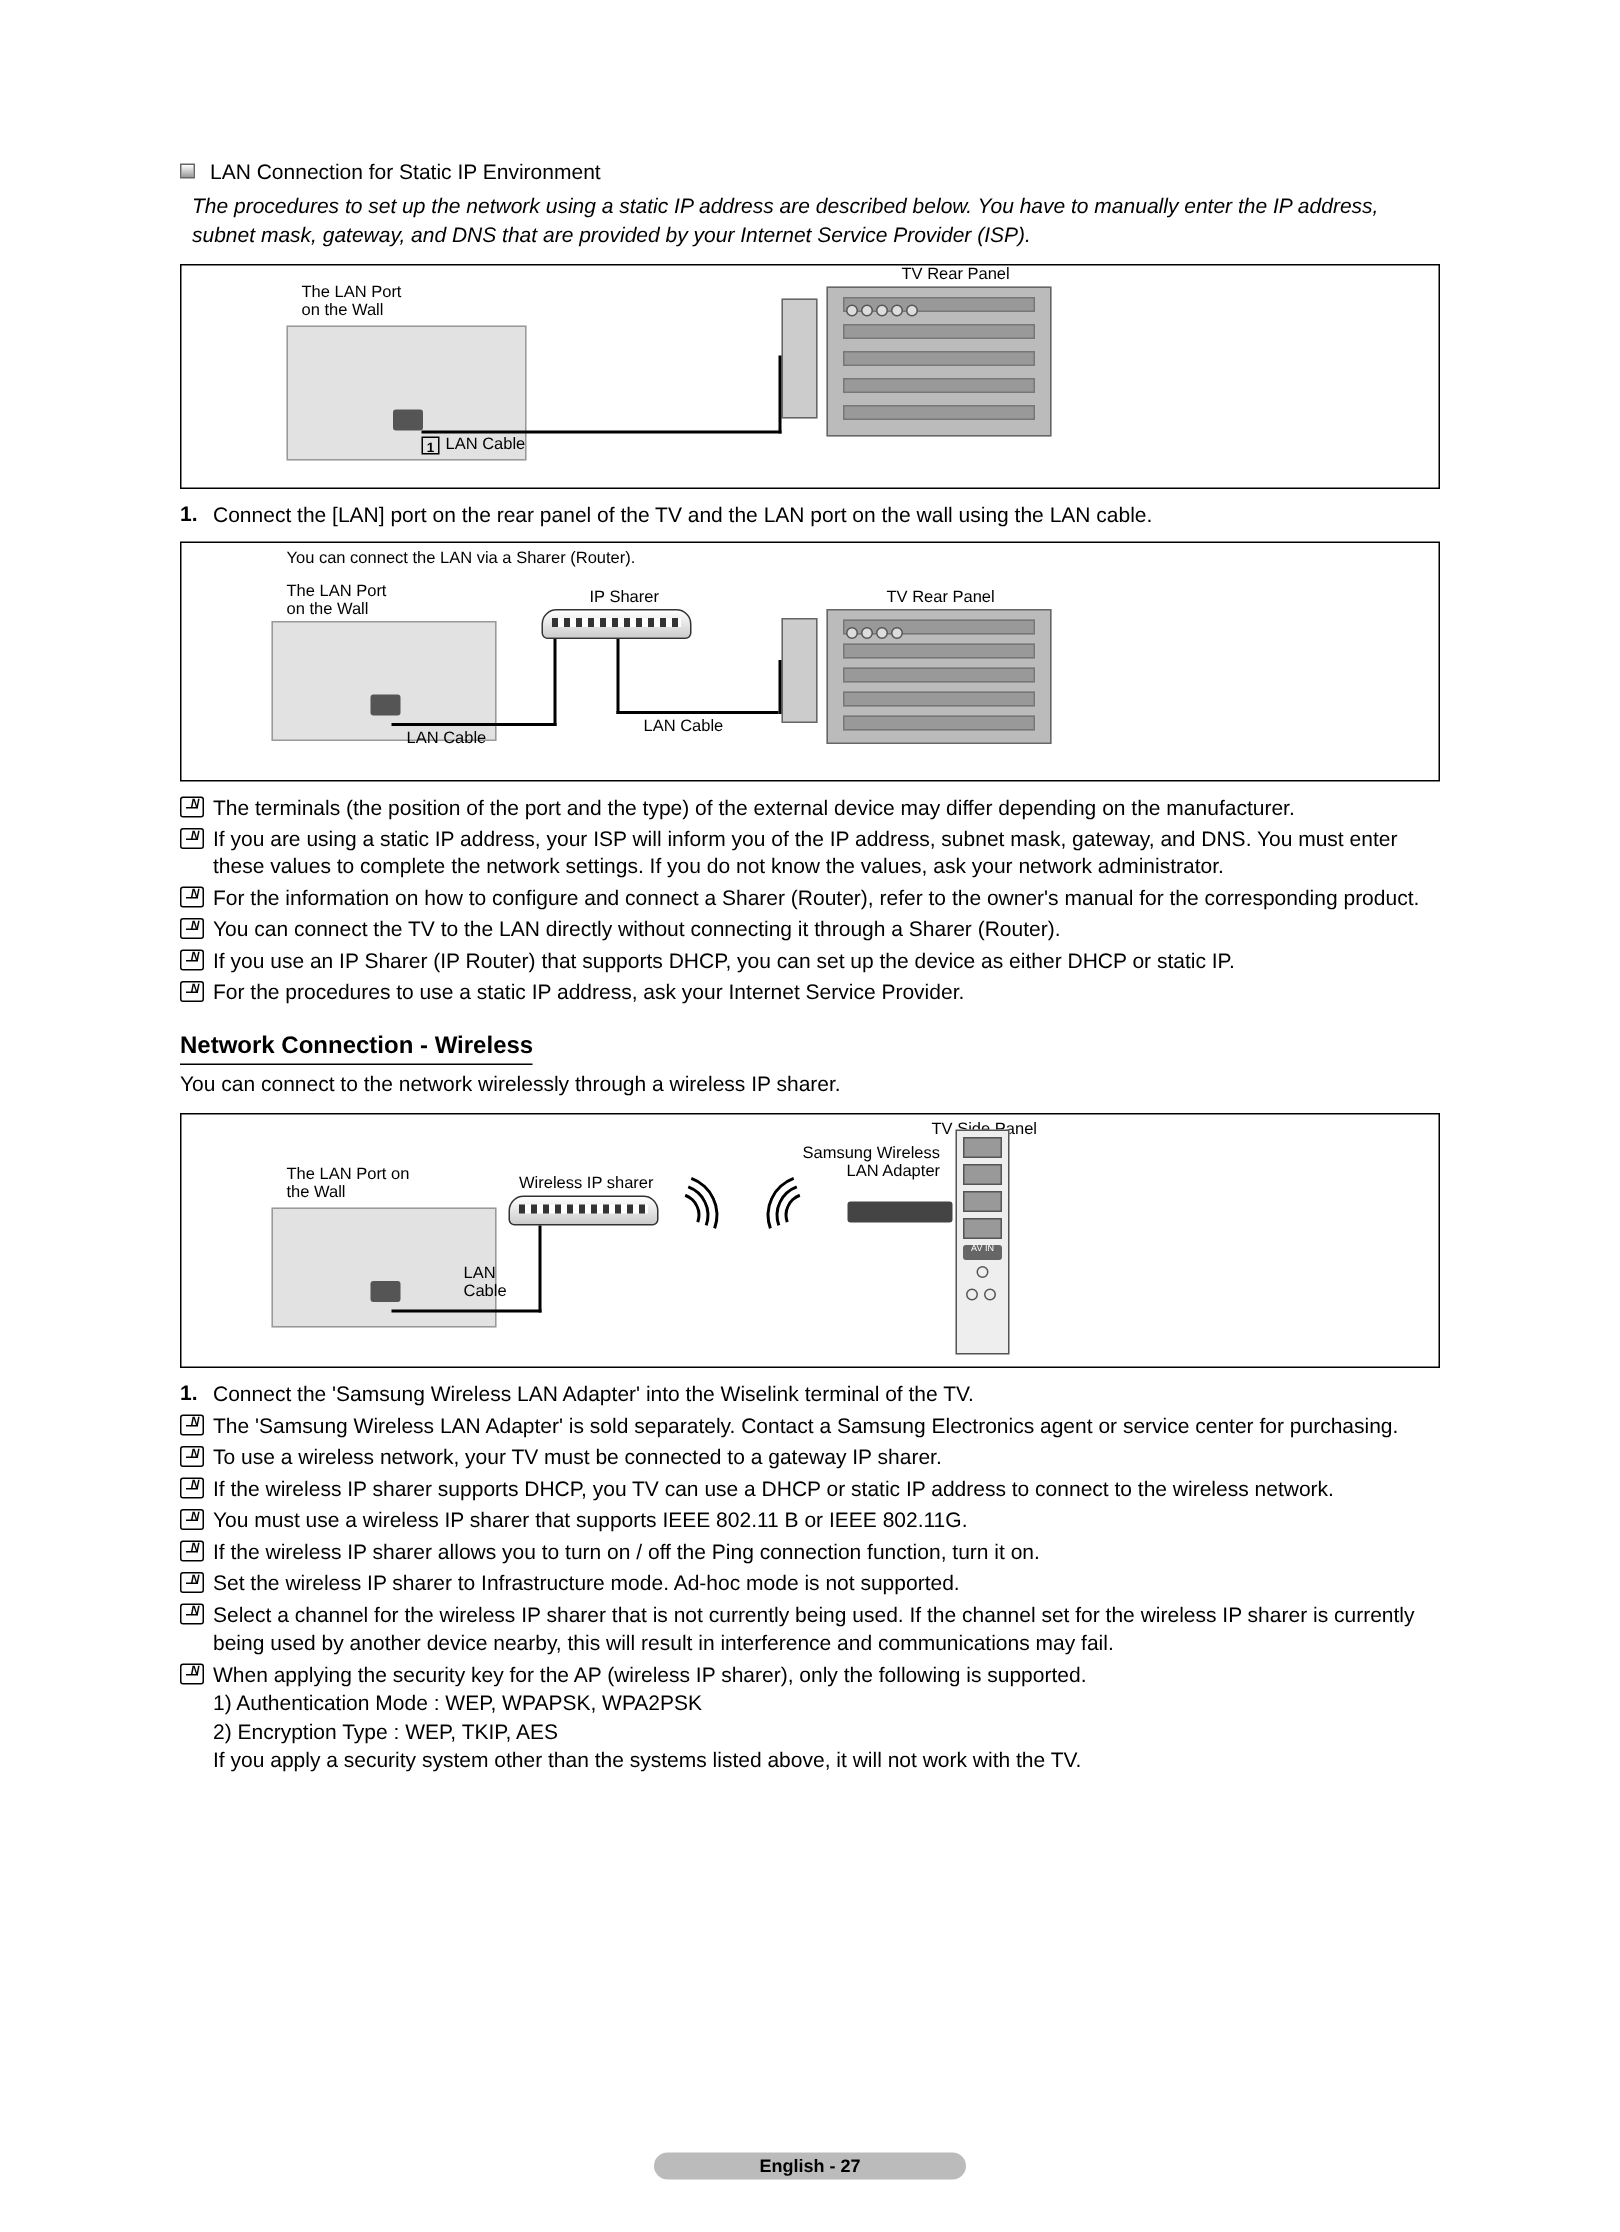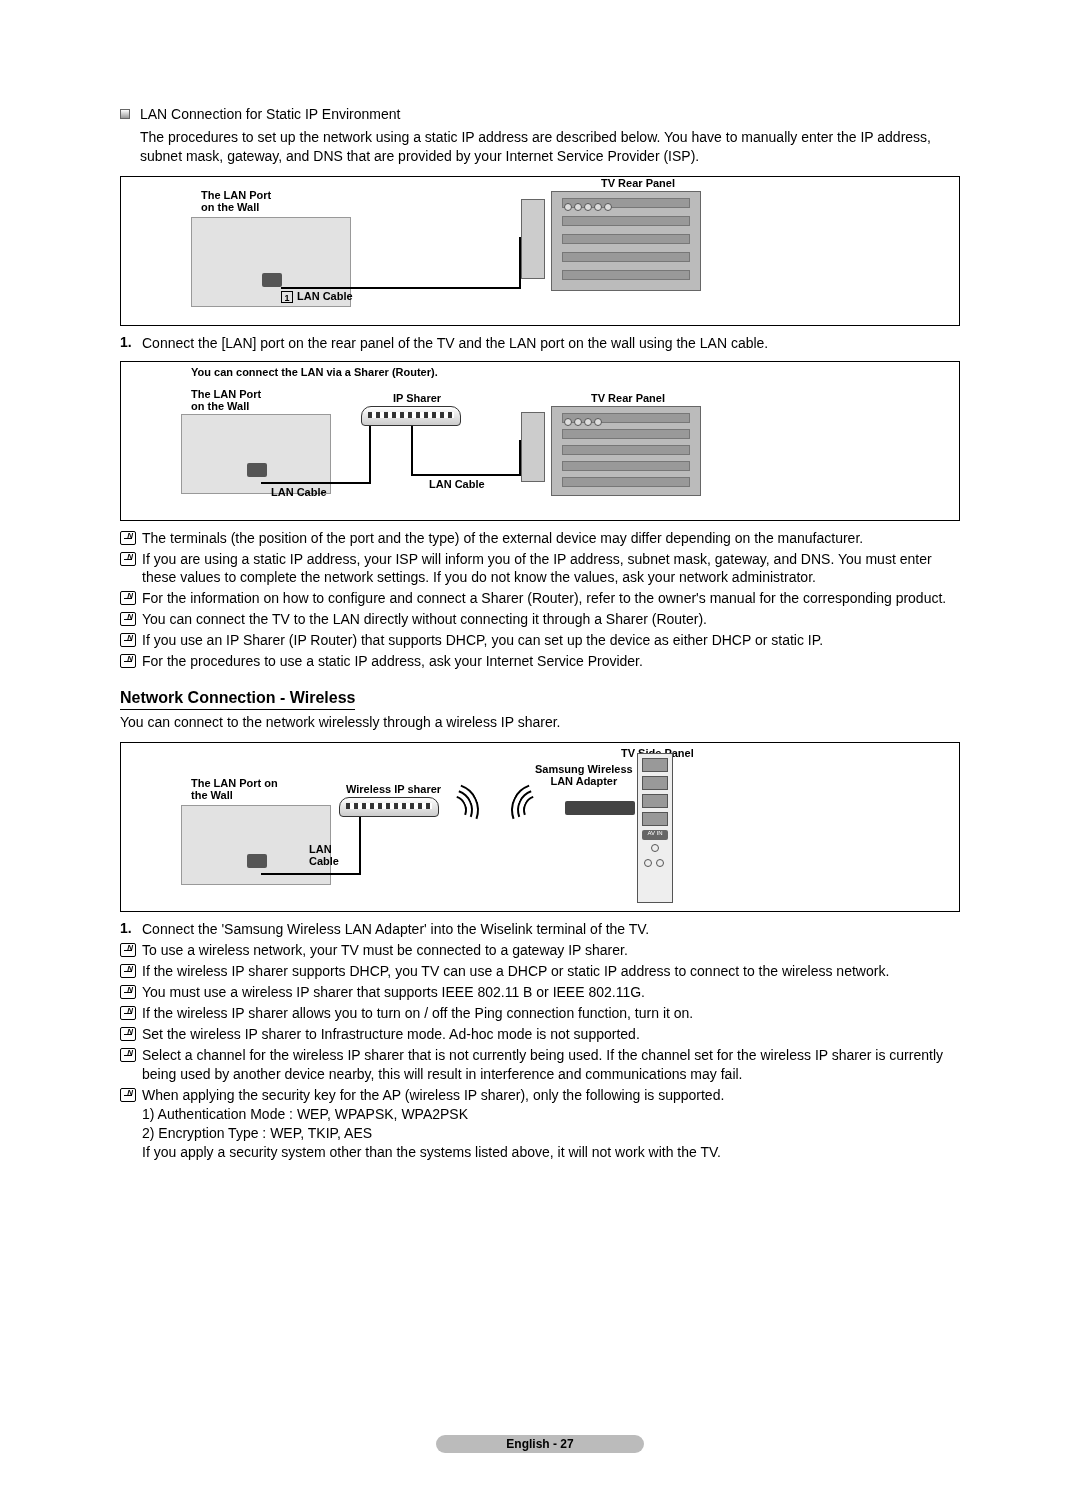--- a/index.html
+++ b/index.html
@@ -37,31 +37,31 @@
   }
   .note-icon::after {
     content: "N";
     position: absolute;
     font-size: 8px;
     right: 2px; top: -1px;
     font-style: italic;
     font-weight: bold;
   }
   .body-text { flex: 1; line-height: 1.35; }
-  .intro-indent { margin-left: 20px; margin-bottom: 10px; line-height: 1.35; }
+  .intro-indent { margin-left: 8px; margin-bottom: 10px; line-height: 1.35; font-style: italic; }
 
   .diagram-box {
     border: 1px solid #000;
     margin: 8px 0 8px 0;
     padding: 14px 18px 14px 18px;
     position: relative;
   }
   .diag-label {
     font-size: 11px;
-    font-weight: bold;
+    font-weight: normal;
     position: absolute;
   }
   .wall-jack {
     width: 160px; height: 90px;
     background: #e2e2e2;
     position: absolute;
     border: 1px solid #999;
   }
   .plug {
     width: 20px; height: 14px;
@@ -267,21 +267,21 @@
   <div class="router" style="left:218px; top:54px;"></div>
 
   <div class="radio" style="left:316px; top:52px; width:30px; height:30px; transform:rotate(65deg);"></div>
   <div class="radio" style="left:310px; top:46px; width:42px; height:42px; transform:rotate(65deg);"></div>
   <div class="radio" style="left:304px; top:40px; width:54px; height:54px; transform:rotate(65deg);"></div>
 
   <div class="radio" style="left:402px; top:52px; width:30px; height:30px; transform:rotate(-65deg);"></div>
   <div class="radio" style="left:396px; top:46px; width:42px; height:42px; transform:rotate(-65deg);"></div>
   <div class="radio" style="left:390px; top:40px; width:54px; height:54px; transform:rotate(-65deg);"></div>
 
-  <div class="diag-label" style="left:414px; top:20px; white-space:pre; text-align:center;">Samsung Wireless
+  <div class="diag-label" style="left:414px; top:20px; white-space:pre; text-align:right;">Samsung Wireless
 LAN Adapter</div>
   <div class="adapter" style="left:444px; top:58px;"></div>
 
   <div class="side-panel" style="left:516px; top:10px;">
     <div class="port"></div>
     <div class="port"></div>
     <div class="port"></div>
     <div class="port"></div>
     <div class="av">AV IN</div>
     <div style="width:8px;height:8px;border:1px solid #555;border-radius:50%;margin:4px auto;"></div>
@@ -298,20 +298,24 @@
 
 <div class="row list-block">
   <div class="marker-col">1.</div>
   <div class="body-text">Connect the 'Samsung Wireless LAN Adapter' into the Wiselink terminal of the TV.</div>
 </div>
 
 
 <div id="wireless-notes-container">
     <div class="row list-block">
       <div class="marker-col"><span class="note-icon"></span></div>
+      <div class="body-text" style="white-space: pre-line;">The 'Samsung Wireless LAN Adapter' is sold separately. Contact a Samsung Electronics agent or service center for purchasing.</div>
+    </div>
+    <div class="row list-block">
+      <div class="marker-col"><span class="note-icon"></span></div>
       <div class="body-text" style="white-space: pre-line;">To use a wireless network, your TV must be connected to a gateway IP sharer.</div>
     </div>
     <div class="row list-block">
       <div class="marker-col"><span class="note-icon"></span></div>
       <div class="body-text" style="white-space: pre-line;">If the wireless IP sharer supports DHCP, you TV can use a DHCP or static IP address to connect to the wireless network.</div>
     </div>
     <div class="row list-block">
       <div class="marker-col"><span class="note-icon"></span></div>
       <div class="body-text" style="white-space: pre-line;">You must use a wireless IP sharer that supports IEEE 802.11 B or IEEE 802.11G.</div>
     </div>

